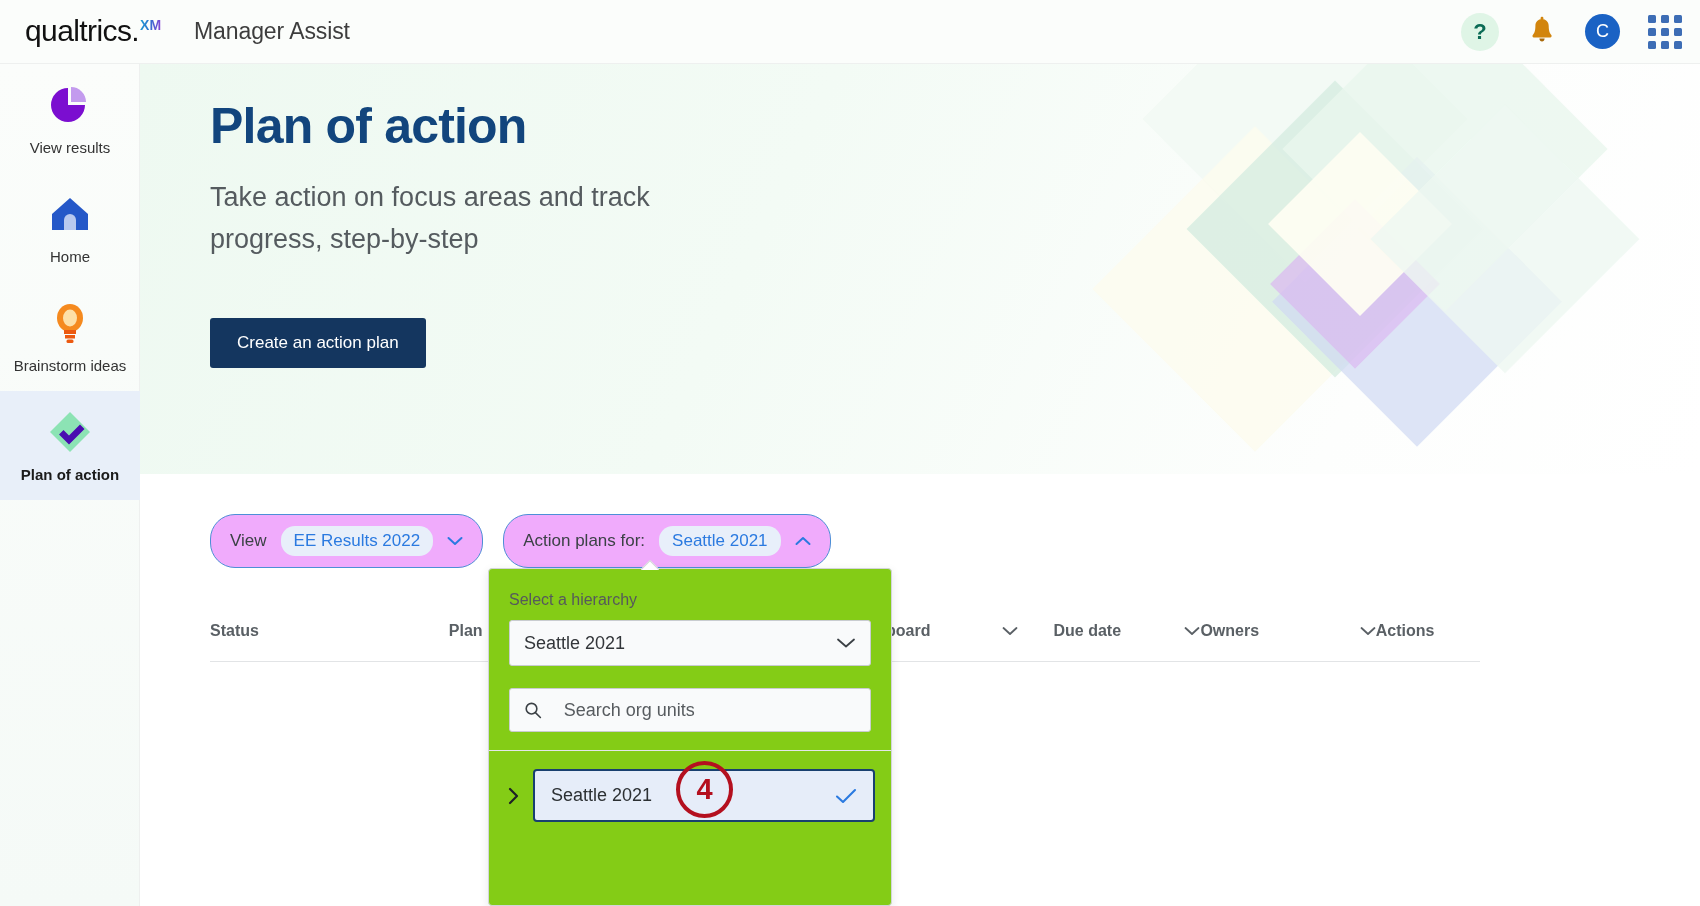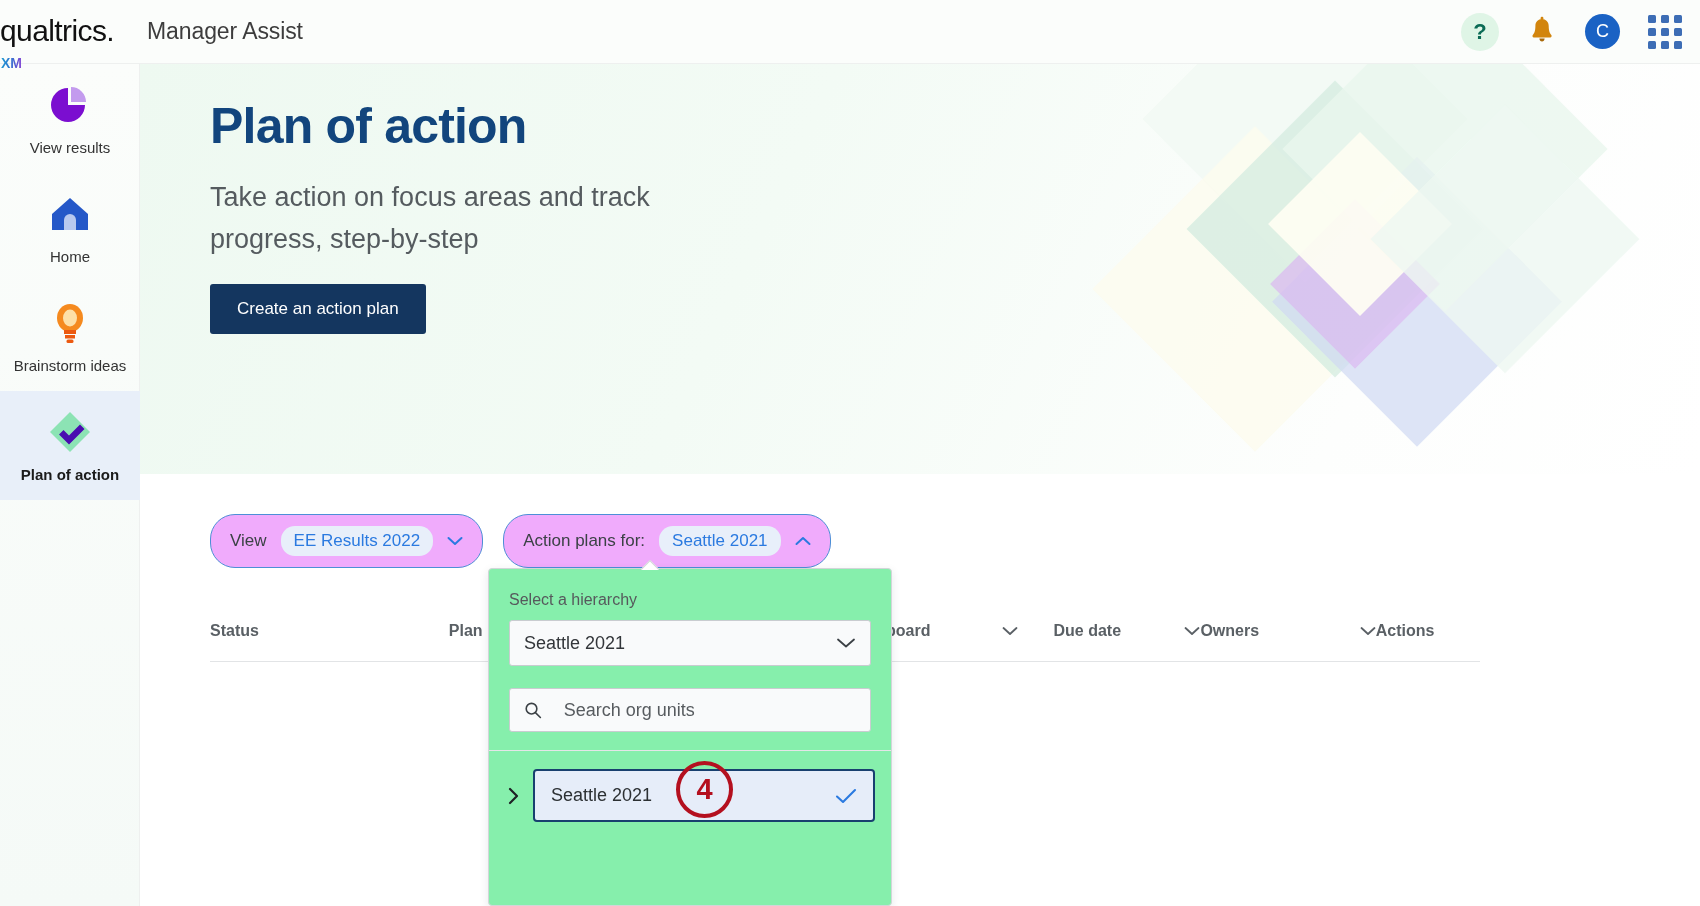--- a/index.html
+++ b/index.html
@@ -17,23 +17,23 @@
   
   .topbar {
     position: absolute; top: 0; left: 0;
     width: 1700px; height: 64px;
     background: #fbfdfb;
     display: flex; align-items: center;
     border-bottom: 1px solid #eef0ef;
     z-index: 60;
   }
   .logo-wrap {
+    margin-left: 25px;
     display: flex; align-items: flex-start;
     height: 40px;
-    flex-direction: column;
   }
   .logo-text {
     font-size: 30px; font-weight: 400; color: #111111;
     letter-spacing: -0.6px; line-height: 38px;
   }
   .logo-xm {
     font-size: 14px; font-weight: 700; line-height: 14px;
     margin-top: 6px; margin-left: 1px;
     background: linear-gradient(95deg, #1d9bd1 0%, #2f74d0 45%, #8b3fd4 100%);
     -webkit-background-clip: text; background-clip: text;
@@ -102,21 +102,21 @@
     overflow: hidden;
   }
   .hero-deco { position: absolute; right: 0; top: 0; width: 620px; height: 410px; }
   .hero-content { position: absolute; left: 70px; top: 32px; }
   .hero-title {
     font-size: 50px; font-weight: 700; color: #12457d;
     letter-spacing: -0.8px; margin: 0 0 20px 0; line-height: 60px;
   }
   .hero-sub {
     font-size: 27px; color: #555b5f; line-height: 42px;
-    margin: 0 0 24px 0; max-width: 520px; font-weight: 400;
+    margin: 0 0 58px 0; max-width: 520px; font-weight: 400;
   }
   .cta {
     background: #14365f; color: #ffffff; border: none;
     font-size: 17px; font-family: "Liberation Sans", sans-serif;
     padding: 15px 27px; border-radius: 3px; cursor: pointer;
   }
 
   
   .filter-row {
     position: absolute; top: 514px; left: 210px;
@@ -155,21 +155,21 @@
   .th-plan   { width: 420px; }
   .th-dash   { width: 180px; }
   .th-due    { width: 155px; margin-left: 36px; }
   .th-own    { width: 185px; }
   .th-act    { width: 110px; }
 
   
   .dropdown {
     position: absolute; top: 568px; left: 488px;
     width: 404px; height: 338px;
-    background: #86efac;
+    background: #84cc16;
     border: 1px solid #d2d5d8;
     border-radius: 4px;
     box-shadow: 0 3px 10px rgba(20,30,45,.10);
     z-index: 40;
   }
   .dd-notch {
     position: absolute; top: -9px; left: 152px;
     width: 18px; height: 10px; overflow: hidden;
   }
   .dd-notch::after {

